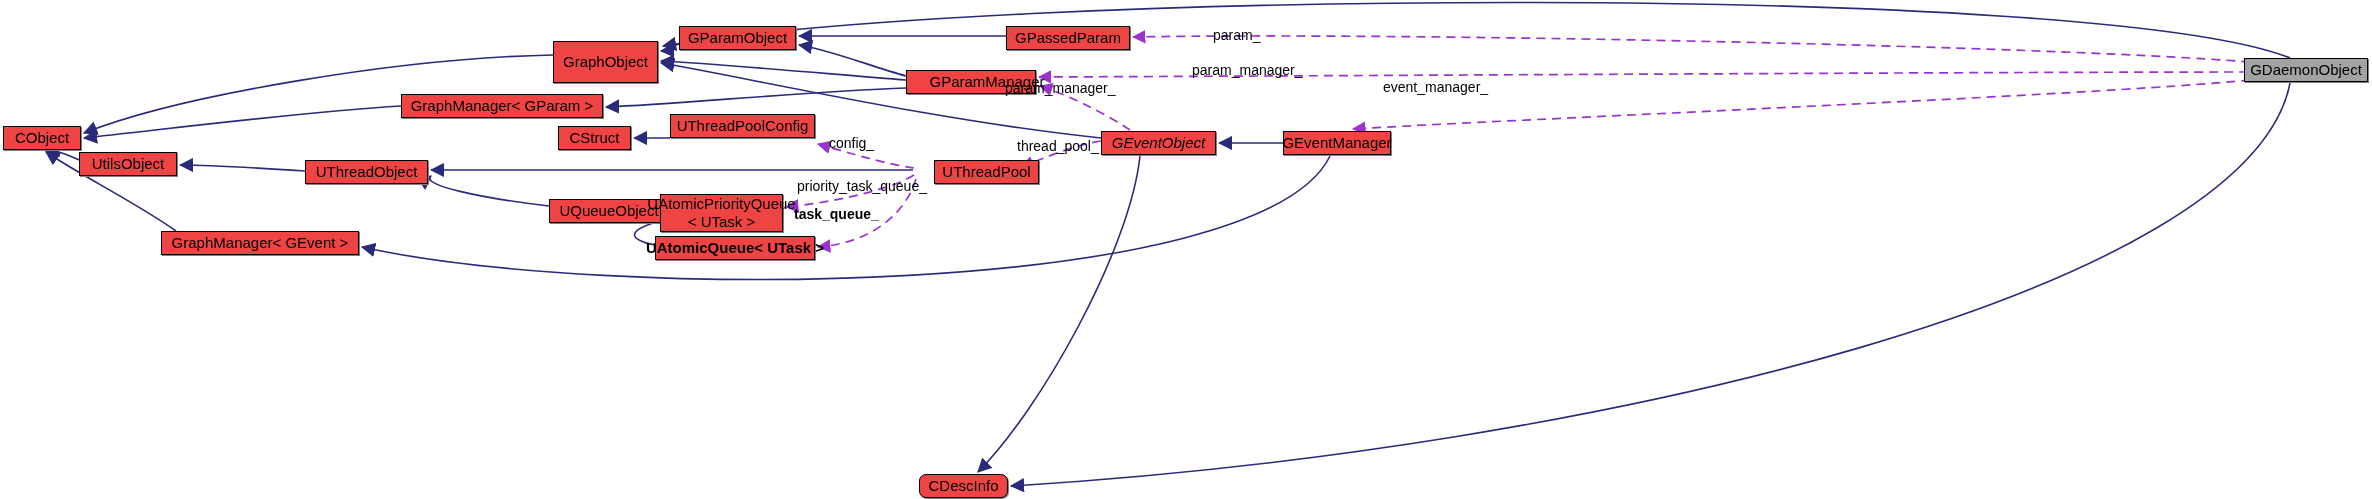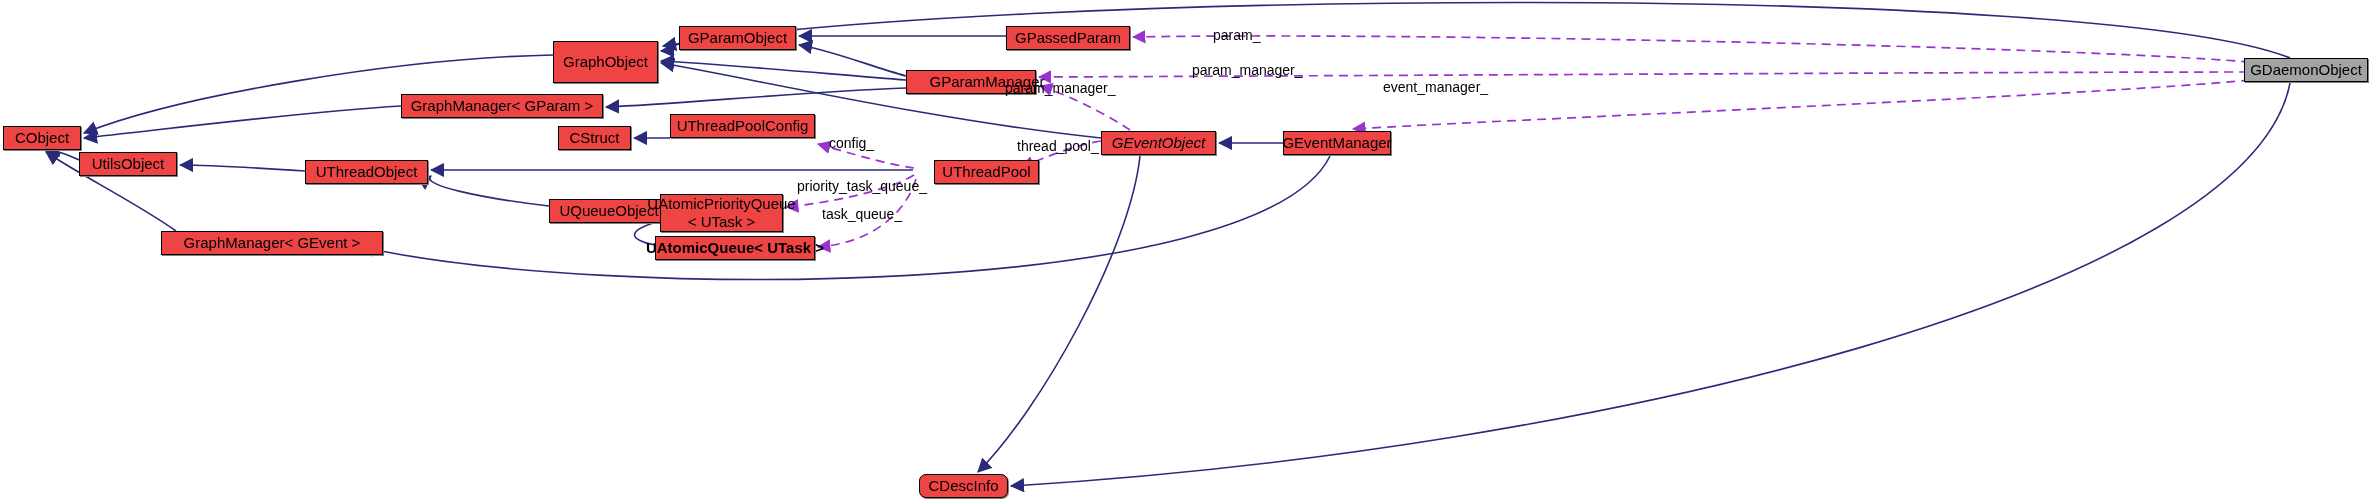--- a/index.html
+++ b/index.html
@@ -113,21 +113,21 @@
       <path d="M2250,62 C2050,46 1400,32 1133,37"></path>
 
       <path d="M2248,72 C2000,72 1300,76 1039,77"></path>
 
       <path d="M2250,80 C2100,95 1500,120 1353,129"></path>
     </g>
   </svg>
 
   <div class="node" style="left:3px;top:126px;width:78px;height:24px;">CObject</div>
   <div class="node" style="left:79px;top:152px;width:98px;height:24px;">UtilsObject</div>
-  <div class="node" style="left:161px;top:231px;width:222px;height:24px;">GraphManager&lt; GEvent &gt;</div>
+  <div class="node" style="left:161px;top:231px;width:198px;height:24px;">GraphManager&lt; GEvent &gt;</div>
   <div class="node" style="left:305px;top:160px;width:123px;height:24px;">UThreadObject</div>
   <div class="node" style="left:401px;top:94px;width:202px;height:24px;">GraphManager&lt; GParam &gt;</div>
   <div class="node" style="left:549px;top:199px;width:120px;height:24px;">UQueueObject</div>
   <div class="node" style="left:553px;top:41px;width:105px;height:42px;">GraphObject</div>
   <div class="node" style="left:558px;top:126px;width:73px;height:24px;">CStruct</div>
   <div class="node two-line" style="left:660px;top:194px;width:123px;height:38px;">UAtomicPriorityQueue
 &lt; UTask &gt;</div>
   <div class="node" style="left:670px;top:114px;width:145px;height:24px;">UThreadPoolConfig</div>
   <div class="node" style="left:655px;top:236px;width:160px;height:24px;font-weight:bold;">UAtomicQueue&lt; UTask &gt;</div>
   <div class="node" style="left:679px;top:26px;width:117px;height:24px;">GParamObject</div>
@@ -135,19 +135,19 @@
   <div class="node" style="left:906px;top:70px;width:130px;height:24px;padding-left:32px;">GParamManager</div>
   <div class="node" style="left:913px;top:160px;width:105px;height:24px;margin-left:21px;">UThreadPool</div>
   <div class="node" style="left:1006px;top:26px;width:124px;height:24px;">GPassedParam</div>
   <div class="node" style="left:1101px;top:131px;width:115px;height:24px;font-style:italic;">GEventObject</div>
   <div class="node" style="left:1283px;top:131px;width:108px;height:24px;">GEventManager</div>
   <div class="node highlight" style="left:2244px;top:58px;width:124px;height:24px;">GDaemonObject</div>
 
   <div class="edge-label" style="left:829px;top:135px;">config_</div>
   <div class="edge-label" style="left:1017px;top:138px;">thread_pool_</div>
   <div class="edge-label" style="left:797px;top:178px;">priority_task_queue_</div>
-  <div class="edge-label" style="left:822px;top:206px;">task_queue_</div>
+  <div class="edge-label" style="left:794px;top:206px;font-weight:bold;">task_queue_</div>
   <div class="edge-label" style="left:1005px;top:80px;">param_manager_</div>
   <div class="edge-label" style="left:1213px;top:27px;">param_</div>
   <div class="edge-label" style="left:1192px;top:62px;">param_manager_</div>
   <div class="edge-label" style="left:1383px;top:79px;">event_manager_</div>
 
 </div>
 
 </body></html>

